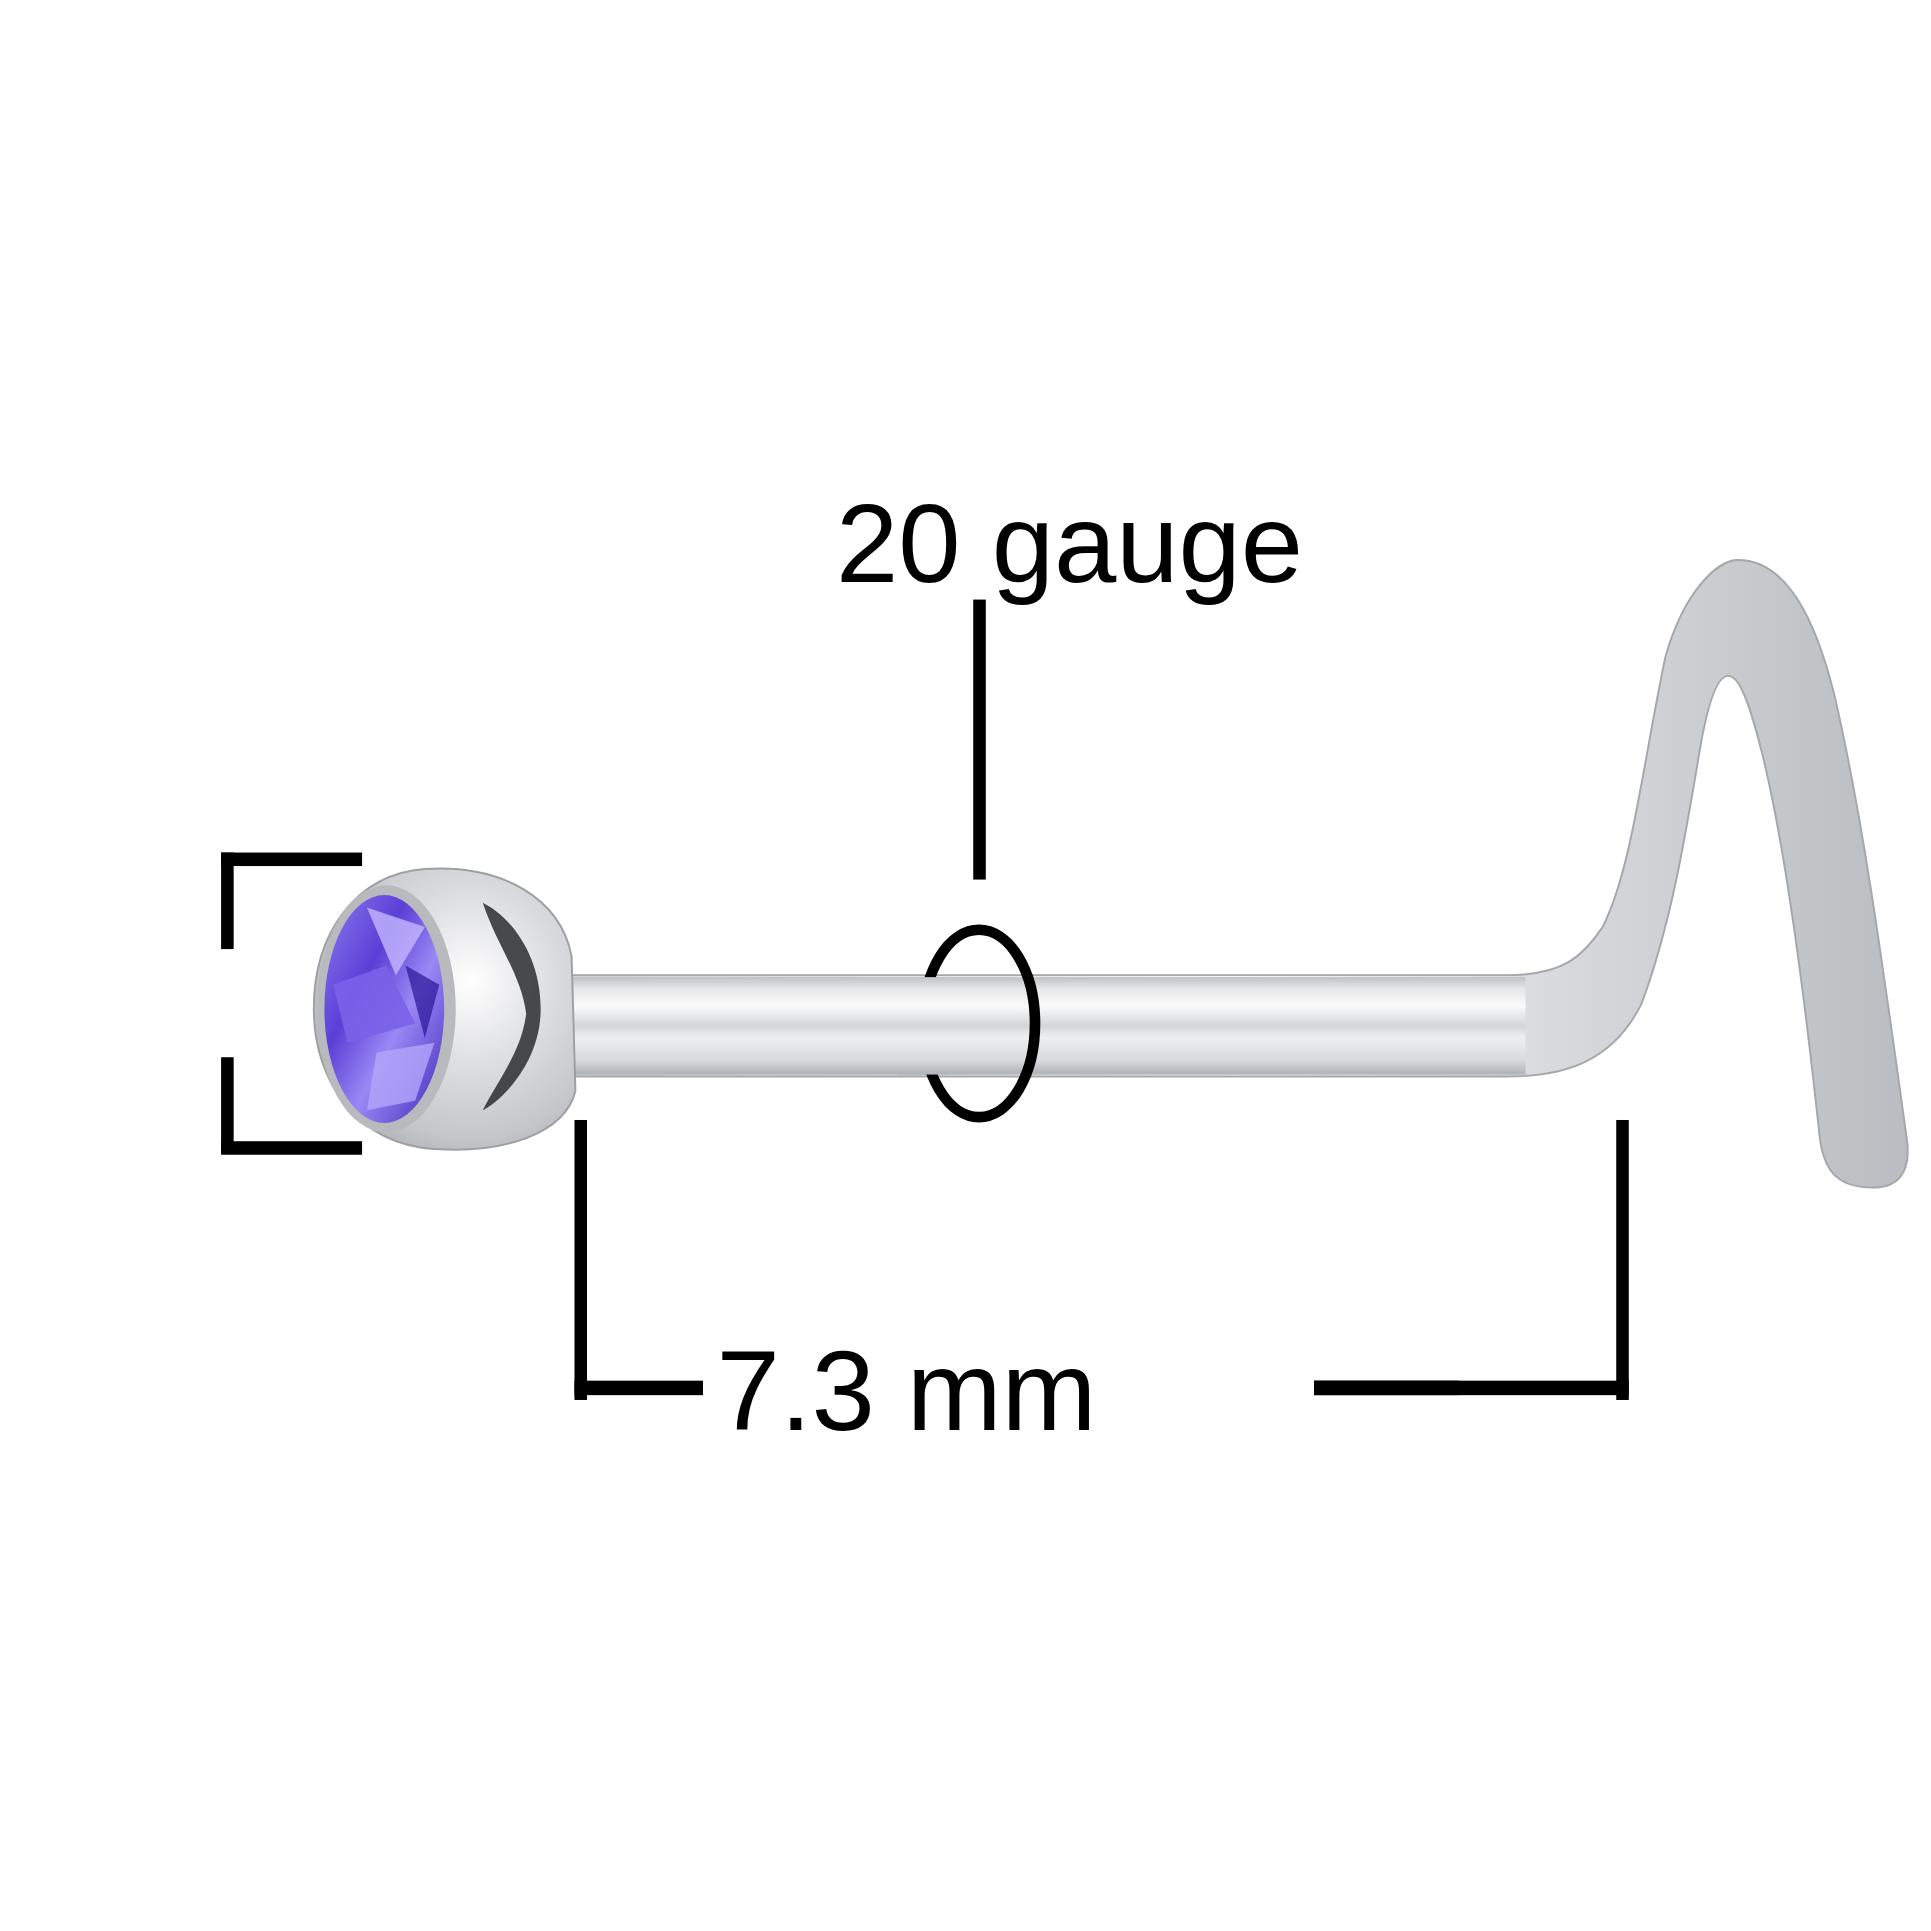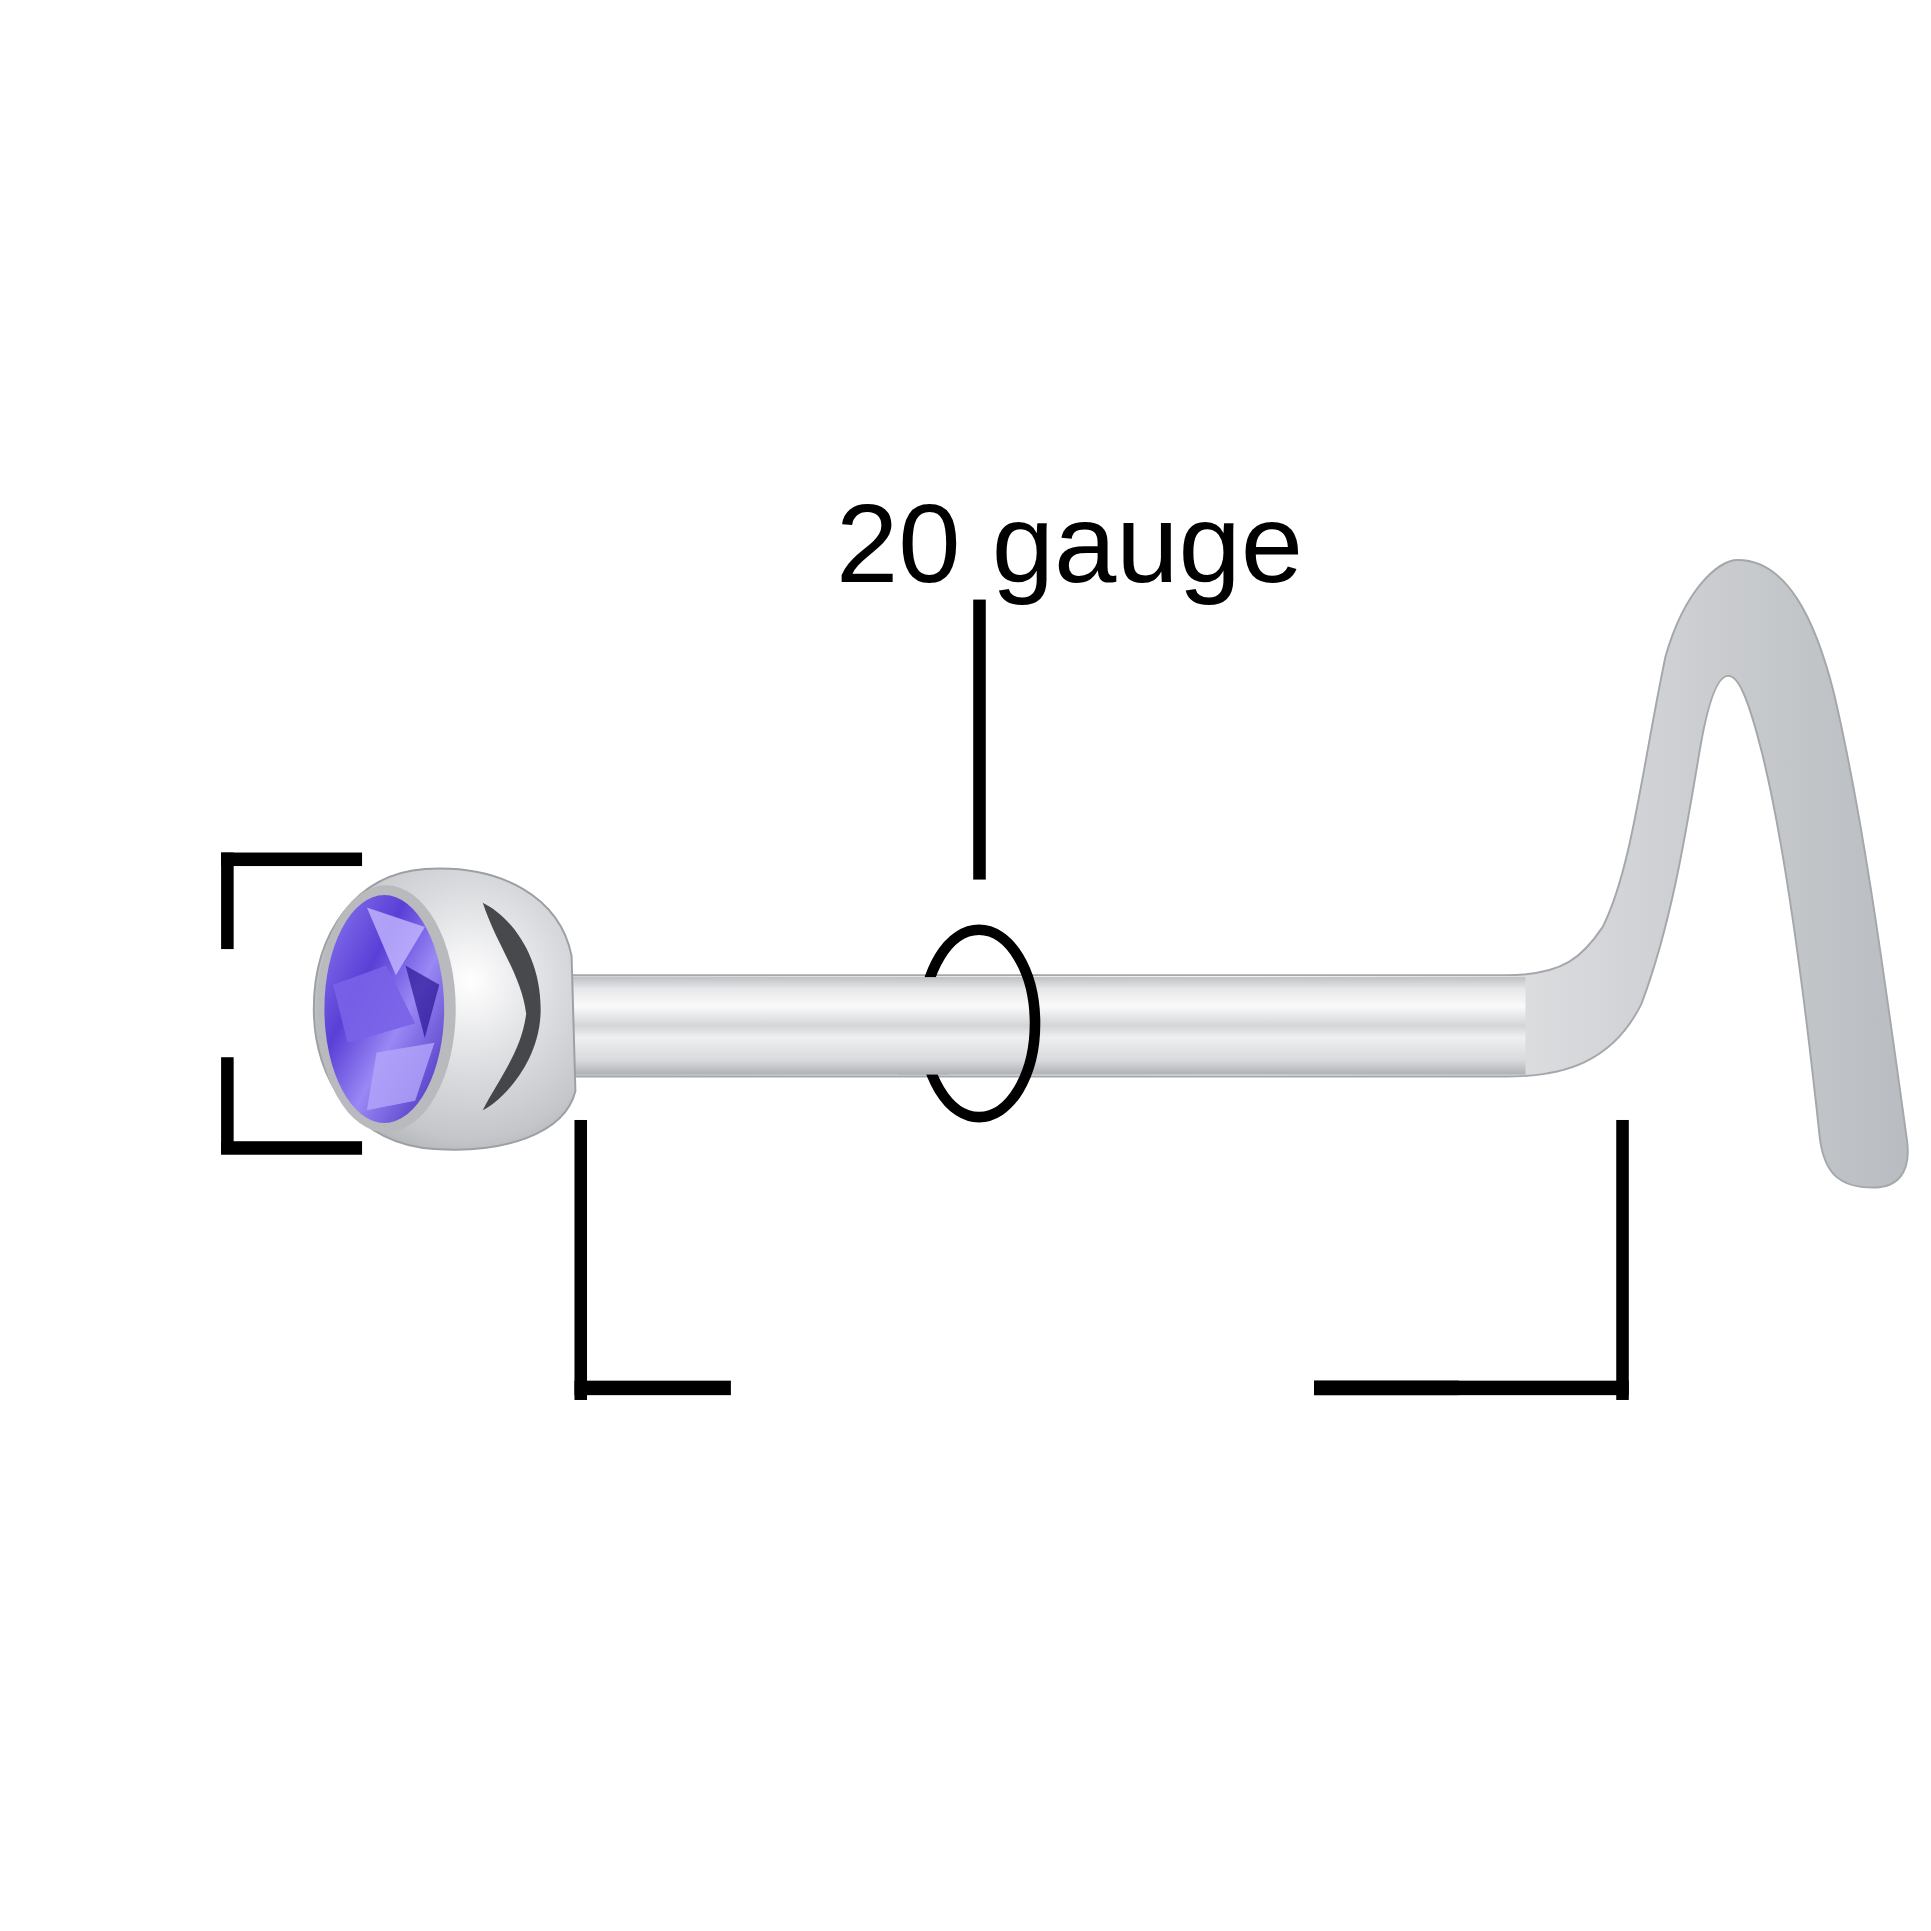--- a/index.html
+++ b/index.html
@@ -76,14 +76,15 @@
     <g fill="#000">
       <rect x="595" y="1160" width="13" height="290"></rect>
       <rect x="595" y="1430" width="162" height="15"></rect>
       <rect x="1361" y="1430" width="150" height="15"></rect>
       <rect x="1674" y="1160" width="13" height="290"></rect>
       <rect x="1361" y="1430" width="326" height="15"></rect>
     </g>
   </svg>
 
   <div id="gauge-label" class="label">20 gauge</div>
+  <div id="length-label" class="label">7.3 mm</div>
 </div>
 
 
 </body></html>

